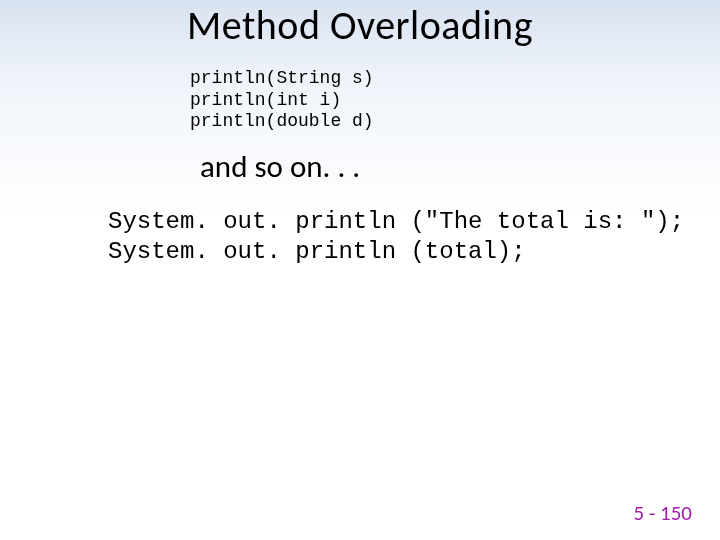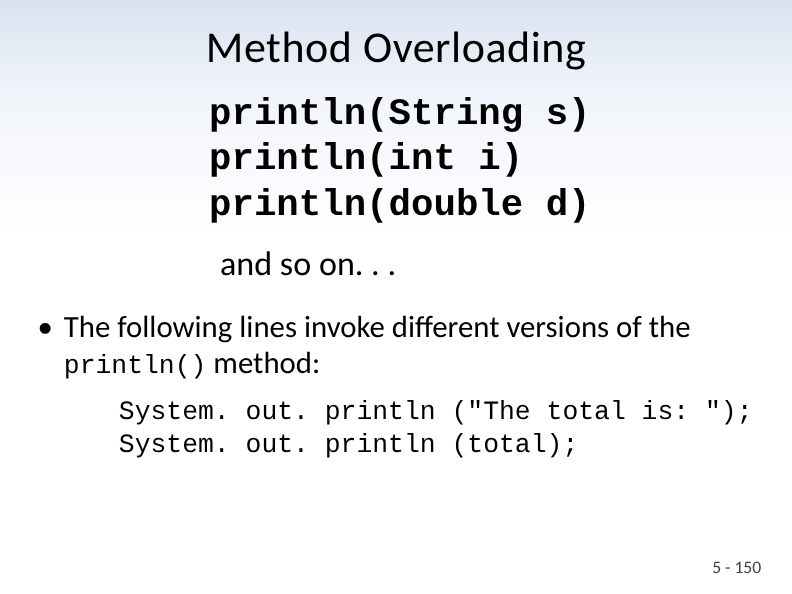--- a/index.html
+++ b/index.html
@@ -9,21 +9,21 @@
     height: 540px;
     font-family: Calibri, "Segoe UI", Arial, sans-serif;
     color: #000;
     background: linear-gradient(to bottom, #d8e2f0 0%, #f0f4fa 15%, #ffffff 40%, #ffffff 100%);
     position: relative;
     box-sizing: border-box;
   }
   .slide {
     width: 720px;
     height: 540px;
-    padding: 18px 30px 0 30px;
+    padding: 1px 30px 0 30px;
     box-sizing: border-box;
     position: relative;
   }
   .title {
     font-size: 40px;
     font-weight: 400;
     text-align: center;
     margin: 0 0 18px 0;
     letter-spacing: 0.5px;
   }
@@ -50,63 +50,57 @@
   .mono {
     font-family: "Courier New", Courier, monospace;
     font-size: 26px;
   }
   .mono-sm {
     font-family: "Courier New", Courier, monospace;
     font-size: 24px;
   }
   .code-block {
     font-family: "Courier New", Courier, monospace;
-    font-size: 34px;
+    font-size: 18px;
     line-height: 1.2;
     margin: 12px 0 14px 160px;
     white-space: pre;
-    font-weight: bold;
   }
   .and-so {
     font-size: 31px;
     margin: 0 0 22px 170px;
   }
   .code-block2 {
     font-family: "Courier New", Courier, monospace;
     font-size: 24px;
     line-height: 1.25;
     margin: 14px 0 0 78px;
     white-space: pre;
   }
   .footer {
     position: absolute;
     right: 28px;
     bottom: 14px;
-    font-size: 16px;
-    color: #404040;
+    font-size: 21px;
+    color: #a21caf;
   }
 </style>
 </head>
 <body>
 
 <div class="slide">
 
   <h1 class="title">Method Overloading</h1>
 
 
   <div class="code-block">println(String s)
 println(int i)
 println(double d)</div>
 
   <div class="and-so">and so on. . .</div>
 
-  <ul class="top">
-    <li>
-      <span>The following lines invoke different versions of the </span><span class="mono-sm">println()</span><span> method:</span>
-    </li>
-  </ul>
 
   <div class="code-block2">System. out. println ("The total is: ");
 System. out. println (total);</div>
 
   <div class="footer">5 - 150</div>
 
 </div>
 
 </body></html>

